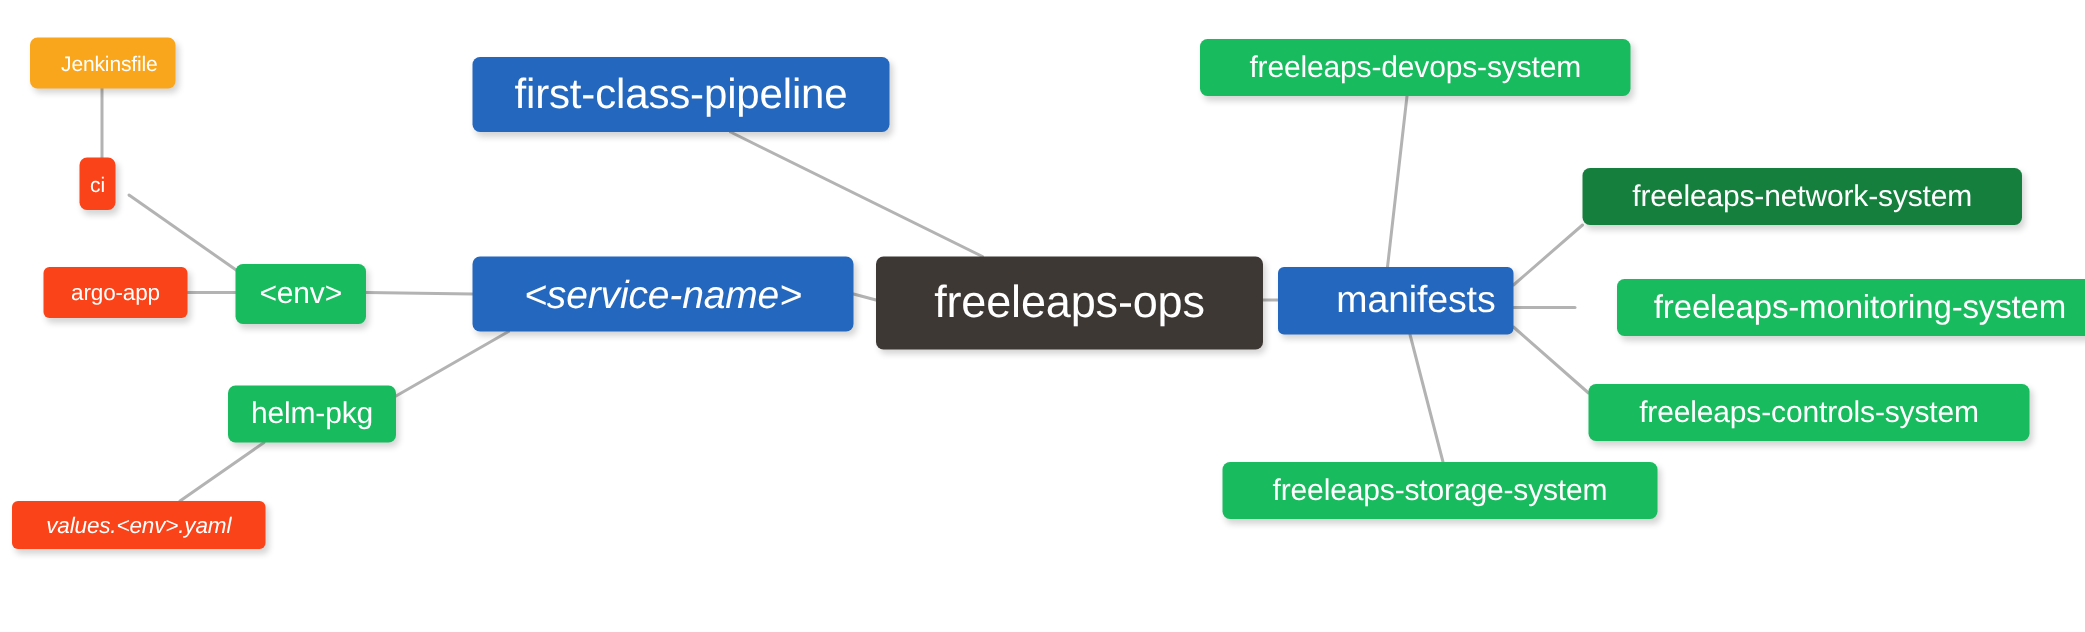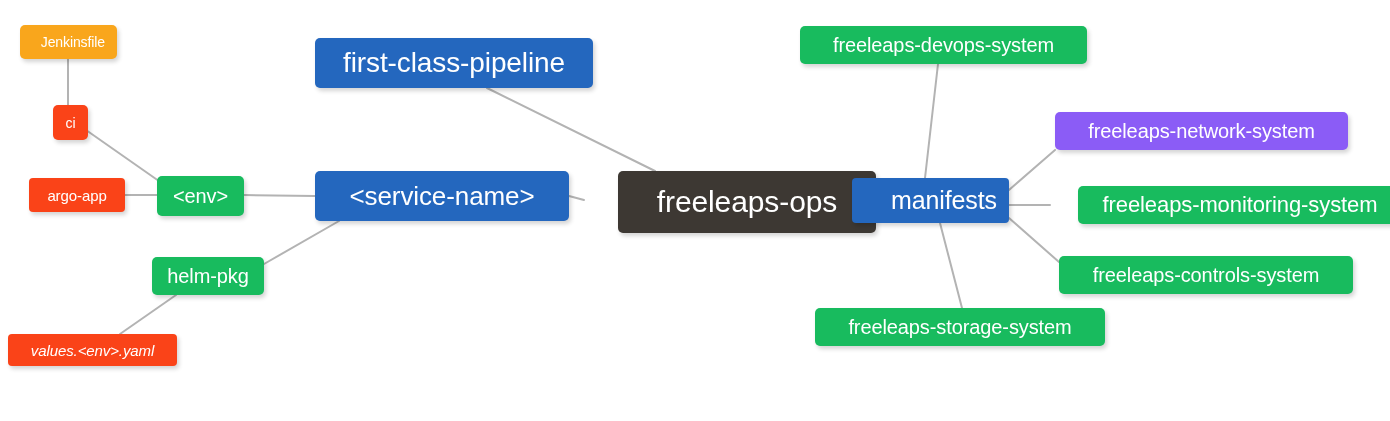--- a/index.html
+++ b/index.html
@@ -65,51 +65,51 @@
       <polyline points="925,178 938,64" fill="none" stroke="#b3b3b3" stroke-width="2" stroke-linecap="round"></polyline>
       <polyline points="1009,190 1055,150" fill="none" stroke="#b3b3b3" stroke-width="2" stroke-linecap="round"></polyline>
       <polyline points="1009,205 1050,205" fill="none" stroke="#b3b3b3" stroke-width="2" stroke-linecap="round"></polyline>
       <polyline points="1009,218 1059,262" fill="none" stroke="#b3b3b3" stroke-width="2" stroke-linecap="round"></polyline>
       <polyline points="940,223 962,308" fill="none" stroke="#b3b3b3" stroke-width="2" stroke-linecap="round"></polyline>
     </svg>
   <div id="nodes">
       <div class="node" style="left: 20px; top: 25px; width: 97px; height: 34px; background: rgb(249, 166, 28); font-size: 14px; border-radius: 5px; justify-content: flex-end;">
         <span class="node-label">Jenkinsfile</span>
       </div>
-      <div class="node" style="left: 53px; top: 105px; width: 35px; height: 35px; background: rgb(250, 67, 24); font-size: 14px; border-radius: 5px;">
+      <div class="node" style="left: 53px; top: 105px; width: 24px; height: 35px; background: rgb(250, 67, 24); font-size: 14px; border-radius: 5px;">
         <span class="node-label">ci</span>
       </div>
       <div class="node" style="left: 29px; top: 178px; width: 96px; height: 34px; background: rgb(250, 67, 24); font-size: 15px; border-radius: 4px;">
         <span class="node-label">argo-app</span>
       </div>
       <div class="node" style="left: 157px; top: 176px; width: 87px; height: 40px; background: rgb(24, 187, 94); font-size: 20px; border-radius: 5px;">
         <span class="node-label">&lt;env&gt;</span>
       </div>
       <div class="node" style="left: 152px; top: 257px; width: 112px; height: 38px; background: rgb(24, 187, 94); font-size: 20px; border-radius: 5px;">
         <span class="node-label">helm-pkg</span>
       </div>
       <div class="node" style="left: 8px; top: 334px; width: 169px; height: 32px; background: rgb(250, 67, 24); font-size: 15px; border-radius: 4px; font-style: italic;">
         <span class="node-label">values.&lt;env&gt;.yaml</span>
       </div>
       <div class="node" style="left: 315px; top: 38px; width: 278px; height: 50px; background: rgb(36, 103, 190); font-size: 28px; border-radius: 5px;">
         <span class="node-label">first-class-pipeline</span>
       </div>
-      <div class="node" style="left: 315px; top: 171px; width: 254px; height: 50px; background: rgb(36, 103, 190); font-size: 26px; border-radius: 5px;">
+      <div class="node" style="left: 315px; top: 171px; width: 254px; height: 50px; background: rgb(36, 103, 190); font-size: 26px; border-radius: 5px; font-style: italic;">
         <span class="node-label">&lt;service-name&gt;</span>
       </div>
-      <div class="node" style="left: 584px; top: 171px; width: 258px; height: 62px; background: rgb(61, 56, 51); font-size: 30px; border-radius: 5px; margin-left: 34px;">
+      <div class="node" style="left: 584px; top: 171px; width: 258px; height: 62px; background: rgb(61, 56, 51); font-size: 30px; border-radius: 5px;">
         <span class="node-label">freeleaps-ops</span>
       </div>
       <div class="node" style="left: 852px; top: 178px; width: 157px; height: 45px; background: rgb(36, 103, 190); font-size: 25px; border-radius: 4px; justify-content: flex-end;">
         <span class="node-label">manifests</span>
       </div>
       <div class="node" style="left: 800px; top: 26px; width: 287px; height: 38px; background: rgb(24, 187, 94); font-size: 20px; border-radius: 5px;">
         <span class="node-label">freeleaps-devops-system</span>
       </div>
-      <div class="node" style="left: 1055px; top: 112px; width: 293px; height: 38px; background: #8b5cf6; font-size: 20px; border-radius: 5px;">
+      <div class="node" style="left: 1055px; top: 112px; width: 293px; height: 38px; background: #15803d; font-size: 20px; border-radius: 5px;">
         <span class="node-label">freeleaps-network-system</span>
       </div>
       <div class="node" style="left: 1078px; top: 186px; width: 324px; height: 38px; background: rgb(24, 187, 94); font-size: 22px; border-radius: 5px;">
         <span class="node-label">freeleaps-monitoring-system</span>
       </div>
       <div class="node" style="left: 1059px; top: 256px; width: 294px; height: 38px; background: rgb(24, 187, 94); font-size: 20px; border-radius: 5px;">
         <span class="node-label">freeleaps-controls-system</span>
       </div>
       <div class="node" style="left: 815px; top: 308px; width: 290px; height: 38px; background: rgb(24, 187, 94); font-size: 20px; border-radius: 5px;">
         <span class="node-label">freeleaps-storage-system</span>

